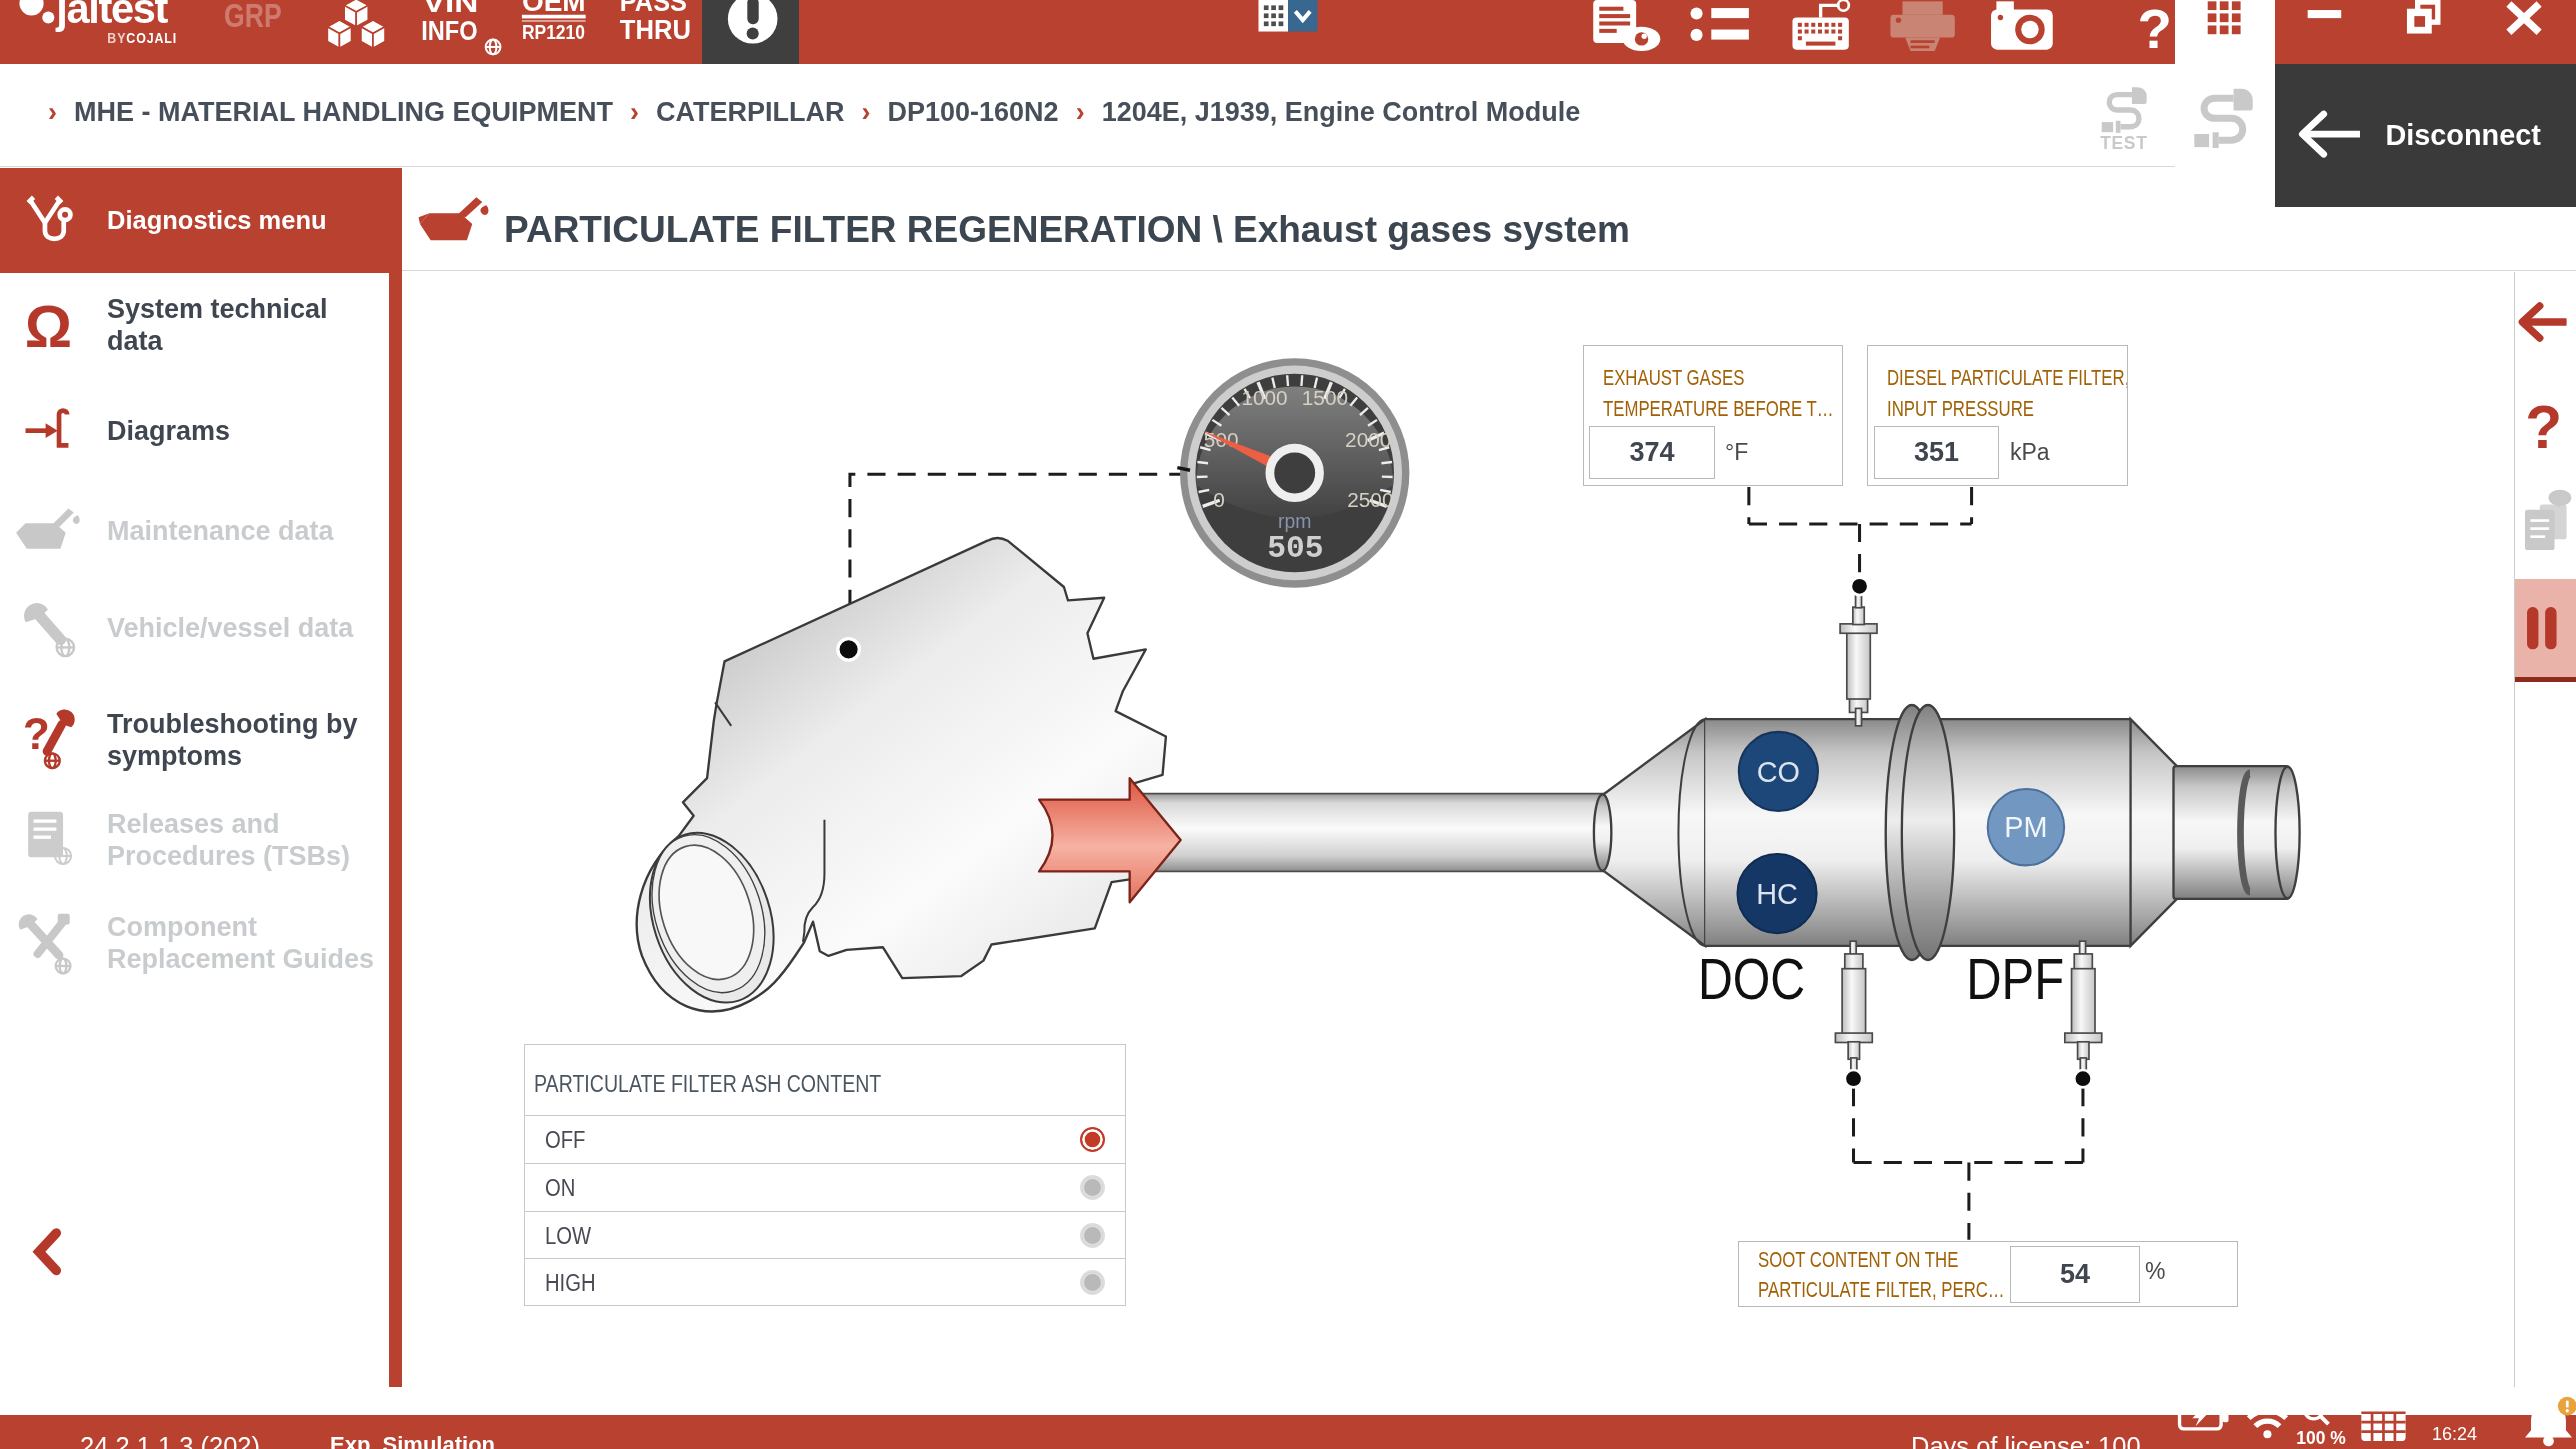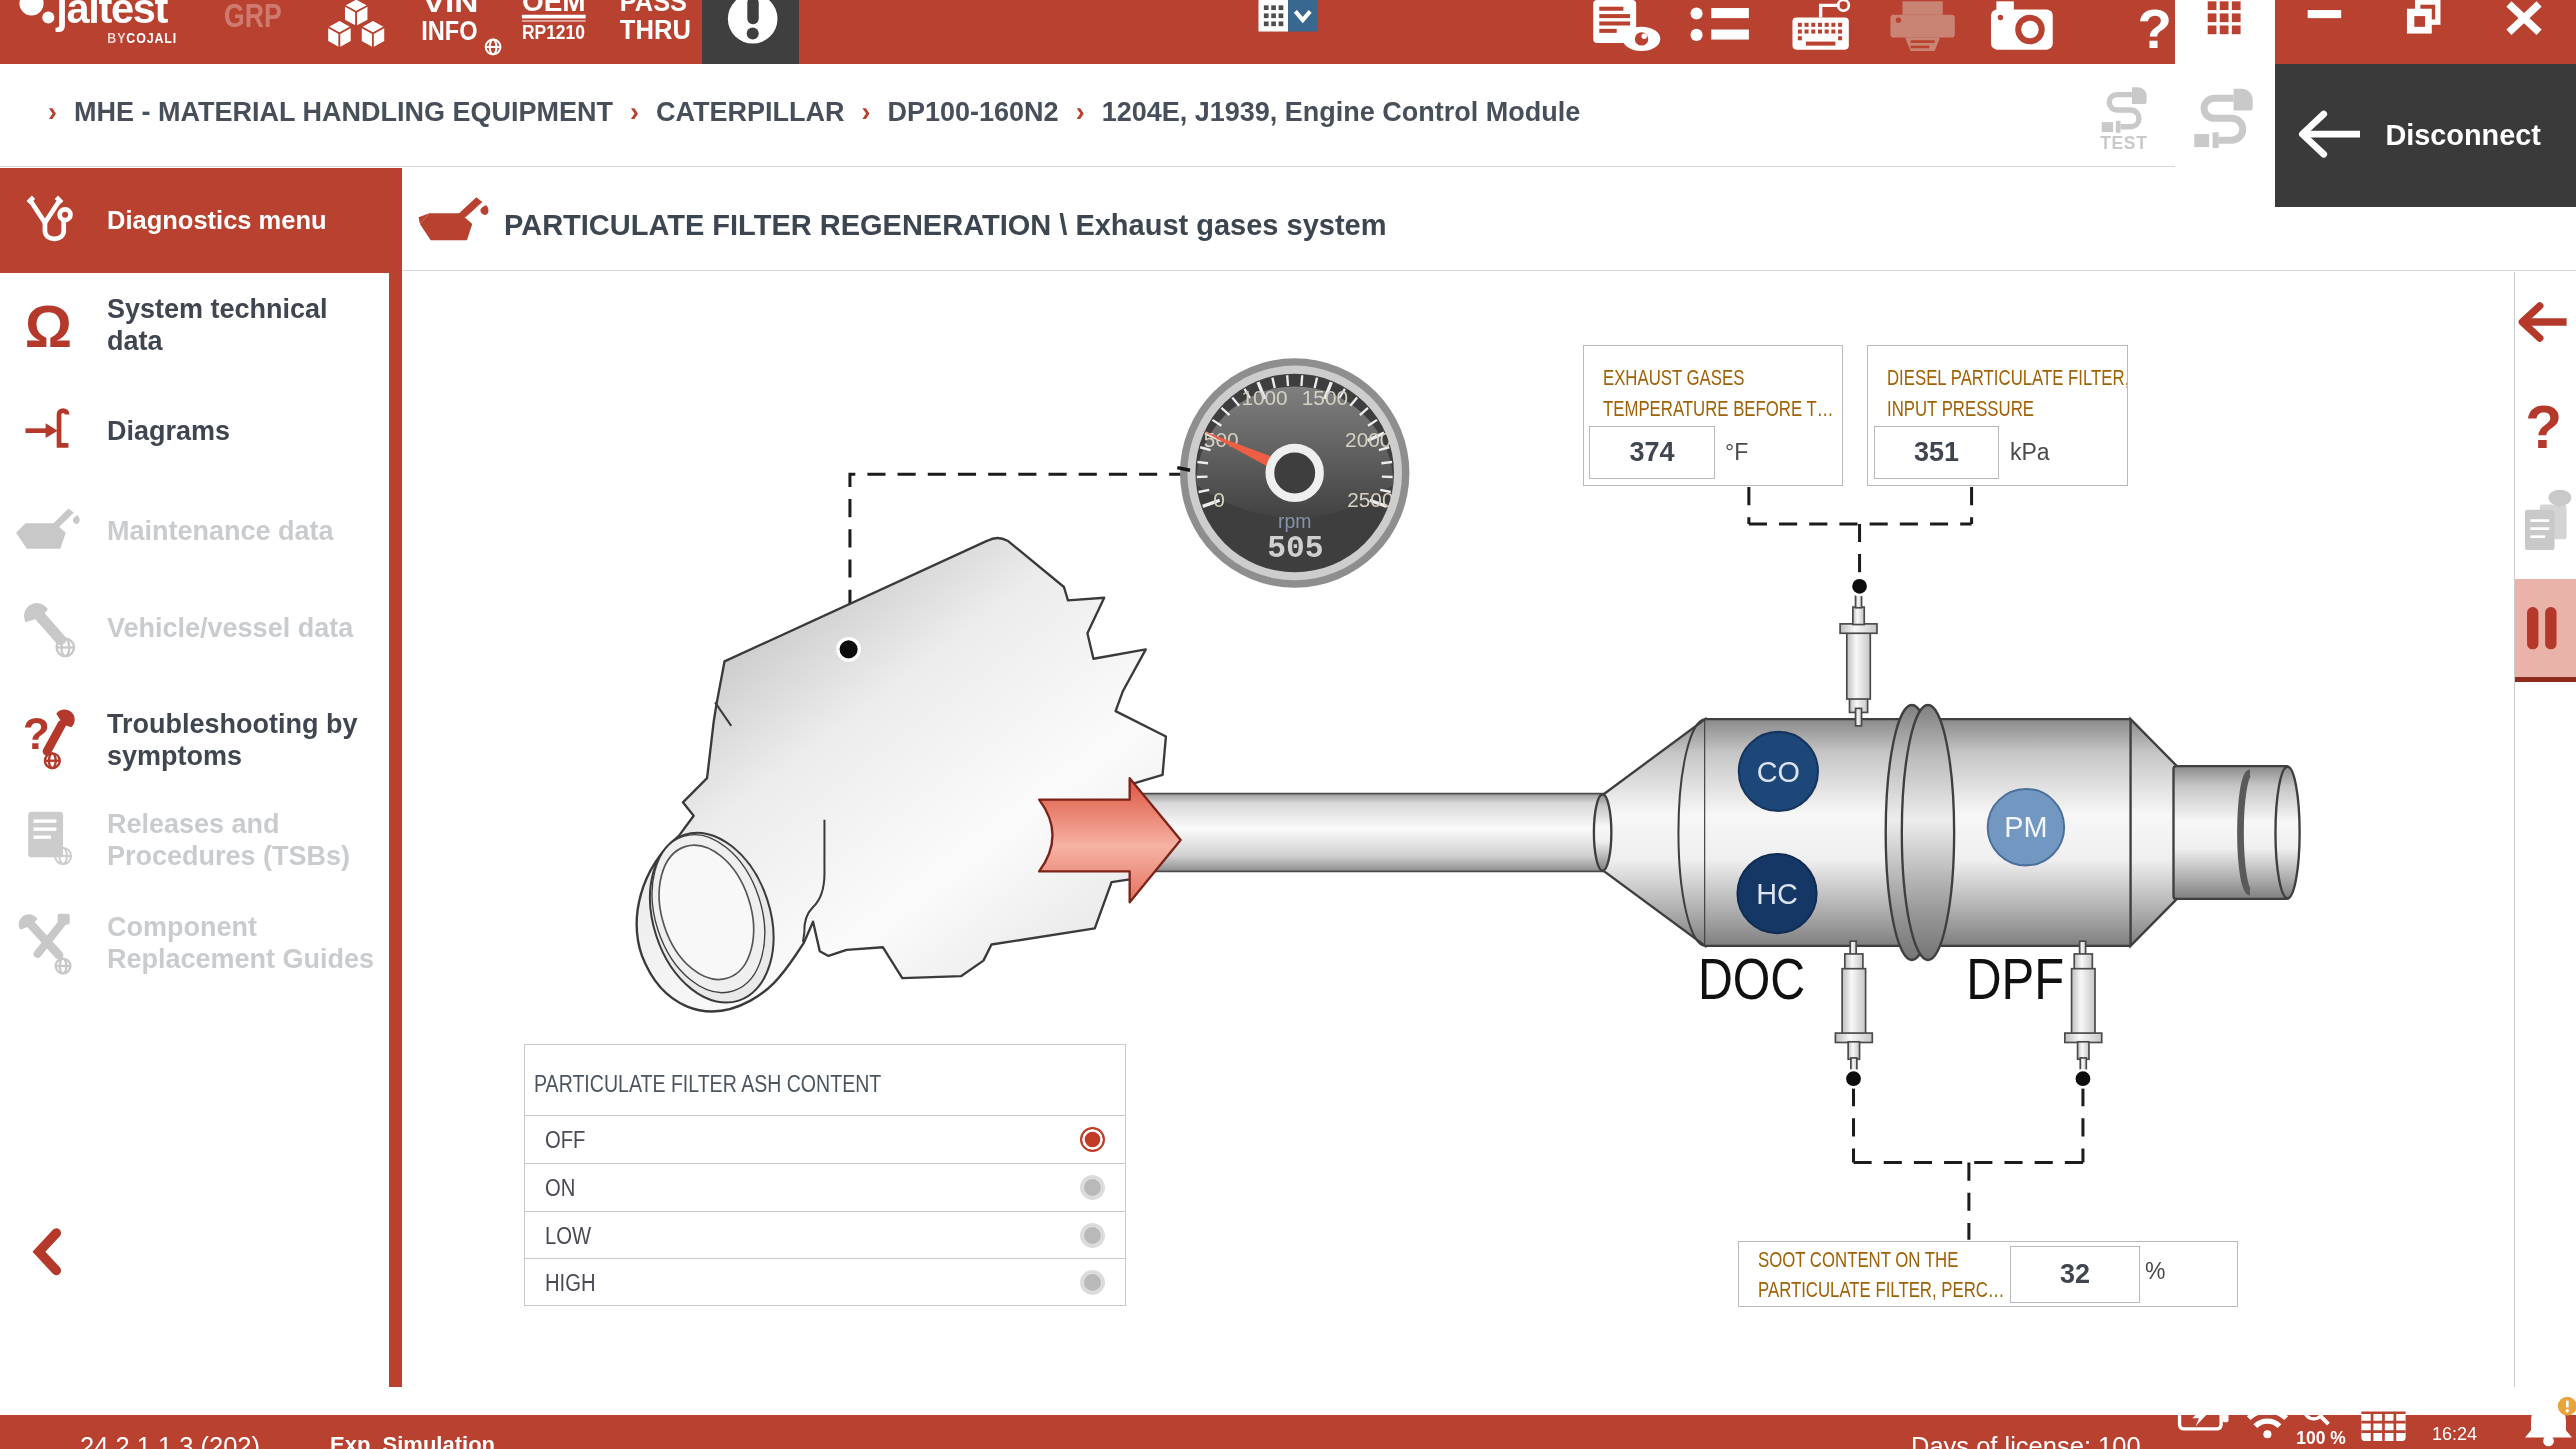--- a/index.html
+++ b/index.html
@@ -10,21 +10,21 @@
   #topbar { left:0; top:0; width:2576px; height:64px; background:#b9412f; }
   #warnbox { left:702px; top:0; width:97px; height:64px; background:#3f3f3f; }
   #whitetab { left:2175px; top:0; width:100px; height:207px; background:#fff; }
   
   #crumbbar { left:0; top:64px; width:2576px; height:103px; background:#fff; border-bottom:1.3px solid #d8d8d8; }
   #crumbs { left:31px; top:97px; font-size:27px; font-weight:bold; color:#47505a; }
   #crumbs .sep { color:#b9412f; font-weight:bold; padding:0 17px; }
   #disconnect { left:2275px; top:64px; width:301px; height:143px; background:#3a3a3a; color:#fff; }
   
   #titlebar { left:402px; top:168px; width:2174px; height:103px; background:#fff; border-bottom:1.3px solid #d8d8d8;}
-  #titletext { left:504px; top:209px; font-size:29px; font-weight:bold; color:#3c4650; }
+  #titletext { left:504px; top:209px; font-size:37px; font-weight:bold; color:#3c4650; }
   
   #sideheader { left:0; top:168px; width:402px; height:105px; background:#b9412f; }
   #sideheader .lbl { position:absolute; left:107px; top:38px; font-size:25.5px; font-weight:bold; color:#fff; }
   #sidestrip { left:389px; top:273px; width:12.7px; height:1114px; background:#b9412f; }
   .menuitem { position:absolute; left:0; width:389px; }
   .menuitem .txt { position:absolute; left:107px; font-size:27px; font-weight:bold; line-height:32px; }
   .mi-on  .txt { color:#3f4650; }
   .mi-off .txt { color:#c9cccf; }
   
   #rightbar { left:2514px; top:272px; width:62px; height:1115px; background:#fff; border-left:1.3px solid #cccccc; }
@@ -105,21 +105,21 @@
 
 <div class="databox" style="left:1867px; top:345px; width:261px; height:141px;">
   <div class="sq" style="position:absolute; left:19px; top:17.4px; line-height:31px; font-size:21.5px;">DIESEL PARTICULATE FILTER,<br>INPUT PRESSURE</div>
 </div>
 <div class="valuebox" style="left:1874px; top:426px; width:125px; height:53px; line-height:50px;">351</div>
 <div class="unit" style="left:2010px; top:439px;">kPa</div>
 
 <div class="databox" style="left:1738px; top:1241px; width:500px; height:66px;">
   <div class="sq" style="position:absolute; left:19px; top:4px; line-height:29.5px; font-size:21.5px;">SOOT CONTENT ON THE<br>PARTICULATE FILTER, PERC…</div>
 </div>
-<div class="valuebox" style="left:2010px; top:1246px; width:130px; height:57px; line-height:54px;">32</div>
+<div class="valuebox" style="left:2010px; top:1246px; width:130px; height:57px; line-height:54px;">54</div>
 <div class="unit" style="left:2145px; top:1258px;">%</div>
 
 <div class="abs" id="ashtable">
   <div class="hdr">PARTICULATE FILTER ASH CONTENT</div>
   <div class="row" style="top:70px;">
       <span class="lab">OFF</span>
       <span class="radio sel"></span>
     </div>
   <div class="row" style="top:166px;">
       <span class="lab">LOW</span>

